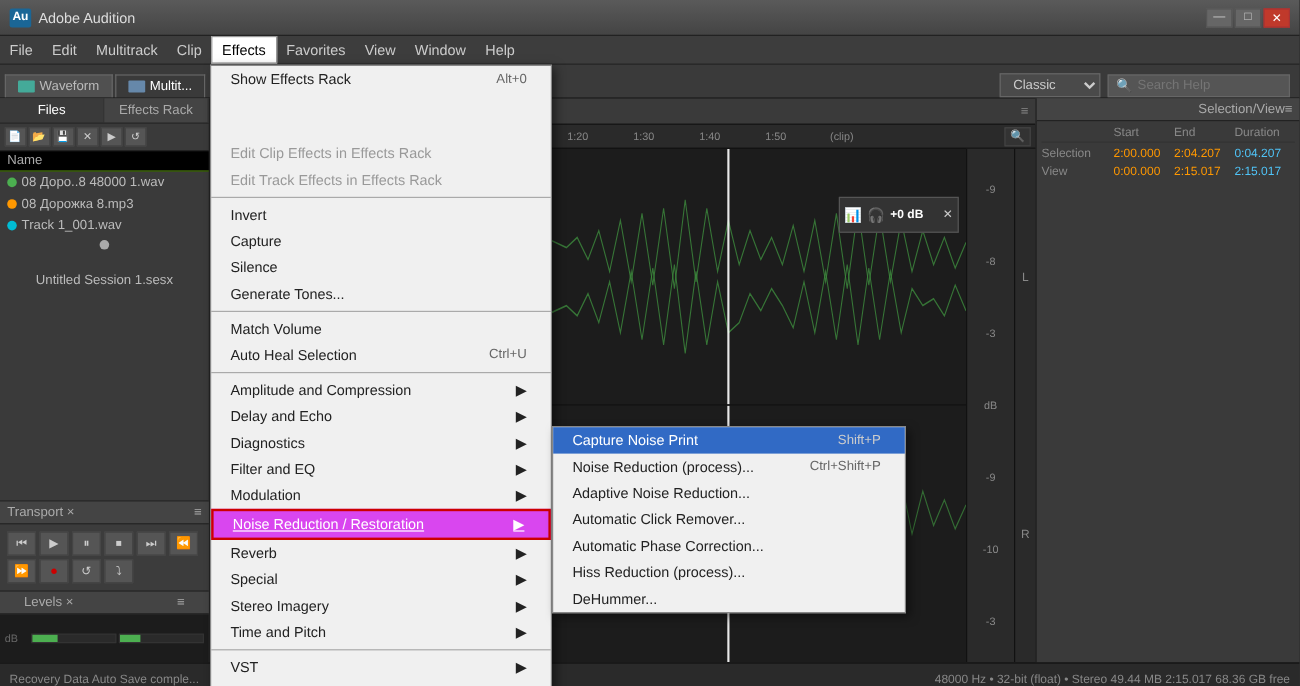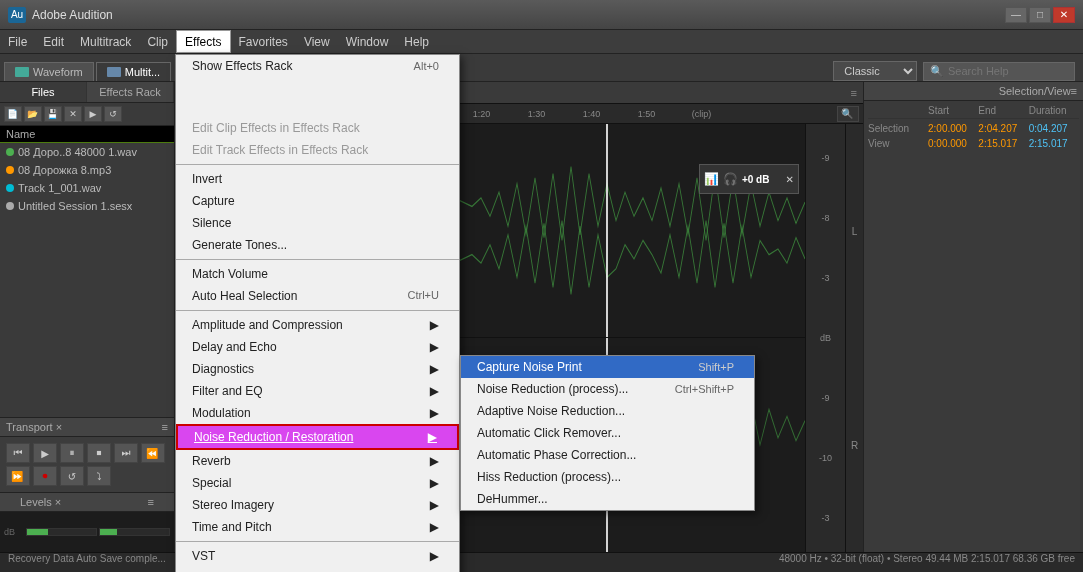--- a/index.html
+++ b/index.html
@@ -24,21 +24,21 @@
 
     
     #noise-submenu { position: absolute; top: 305px; left: 460px; width: 290px; background: #f0f0f0; border: 1px solid #888; box-shadow: 3px 3px 8px rgba(0,0,0,0.4); pointer-events: all; }
   </style>
 </head>
 <body>
 
 <div style="position:relative; width:1083px; height:572px; overflow:hidden;">
 
   <div id="title-bar">
-    <div style="width:18px;height:16px;background:#1a6696;border-radius:2px;display:flex;align-items:center;justify-content:center;font-weight:normal;font-size:10px;color:#fff;margin-right:6px;">Au</div>
+    <div style="width:18px;height:16px;background:#1a6696;border-radius:2px;display:flex;align-items:center;justify-content:center;font-weight:bold;font-size:10px;color:#fff;margin-right:6px;">Au</div>
     <span style="flex:1;font-size:12px;color:#ddd;">Adobe Audition</span>
     <div style="display:flex;gap:2px;">
       <div style="width:22px;height:16px;background:#666;border:1px solid #555;color:#ccc;font-size:10px;cursor:pointer;display:flex;align-items:center;justify-content:center;">—</div>
       <div style="width:22px;height:16px;background:#666;border:1px solid #555;color:#ccc;font-size:10px;cursor:pointer;display:flex;align-items:center;justify-content:center;">□</div>
       <div style="width:22px;height:16px;background:#c0392b;border:1px solid #a33;color:#fff;font-size:10px;cursor:pointer;display:flex;align-items:center;justify-content:center;">✕</div>
     </div>
   </div>
 
   <div id="menu-bar" style="background:#3d3d3d;height:24px;display:flex;align-items:center;border-bottom:1px solid #222;">
     <div class="menu-item">File</div>
@@ -94,21 +94,21 @@
           <span>08 Доро..8 48000 1.wav</span>
         </div>
         <div style="padding:3px 6px;font-size:11px;color:#bbb;cursor:pointer;display:flex;align-items:center;gap:4px;">
           <div style="width:8px;height:8px;background:#ff9800;border-radius:50%;flex-shrink:0;"></div>
           <span>08 Дорожка 8.mp3</span>
         </div>
         <div style="padding:3px 6px;font-size:11px;color:#bbb;cursor:pointer;display:flex;align-items:center;gap:4px;">
           <div style="width:8px;height:8px;background:#00bcd4;border-radius:50%;flex-shrink:0;"></div>
           <span>Track 1_001.wav</span>
         </div>
-        <div style="padding:3px 6px;font-size:11px;color:#bbb;cursor:pointer;display:flex;align-items:center;gap:4px;">
+        <div style="padding:3px 6px;font-size:11px;color:#bbb;cursor:pointer;display:flex;align-items:center;gap:20px;flex-direction:column;">
           <div style="width:8px;height:8px;background:#aaa;border-radius:50%;flex-shrink:0;"></div>
           <span>Untitled Session 1.sesx</span>
         </div>
       </div>
 
       <div style="border-top:1px solid #222;background:#3c3c3c;">
         <div style="background:#444;padding:3px 6px;font-size:11px;color:#aaa;display:flex;justify-content:space-between;align-items:center;border-bottom:1px solid #222;">
           <span>Transport ×</span>
           <span style="cursor:pointer;">≡</span>
         </div>
@@ -238,21 +238,21 @@
         <div style="display:grid;grid-template-columns:60px 1fr 1fr 1fr;font-size:10px;padding:2px 0;">
           <span style="color:#888;">View</span>
           <span style="color:#ff9800;">0:00.000</span>
           <span style="color:#ff9800;">2:15.017</span>
           <span style="color:#4fc3f7;">2:15.017</span>
         </div>
       </div>
     </div>
   </div>
 
-  <div id="status-bar" style="background:#2a2a2a;height:20px;display:flex;align-items:flex-start;padding:0 8px;font-size:10px;color:#888;border-top:1px solid #111;position:absolute;bottom:0;left:0;right:0;">
+  <div id="status-bar" style="background:#2a2a2a;height:20px;display:flex;align-items:flex-end;padding:0 8px;font-size:10px;color:#888;border-top:1px solid #111;position:absolute;bottom:0;left:0;right:0;">
     <span style="flex:1;">Recovery Data Auto Save comple...</span>
     <span>48000 Hz • 32-bit (float) • Stereo    49.44 MB    2:15.017    68.36 GB free</span>
   </div>
 
   <div id="dropdown-overlay" style="position:absolute;top:0;left:0;width:1083px;height:572px;pointer-events:none;z-index:100;">
 
     <div id="effects-menu" style="position:absolute;top:54px;left:175px;width:285px;background:#f0f0f0;border:1px solid #888;box-shadow:3px 3px 8px rgba(0,0,0,0.5);pointer-events:all;z-index:101;">
 
       <div style="padding:4px 20px 4px 16px;font-size:12px;color:#222;cursor:pointer;display:flex;align-items:center;justify-content:space-between;">
         <span>Show Effects Rack</span>

